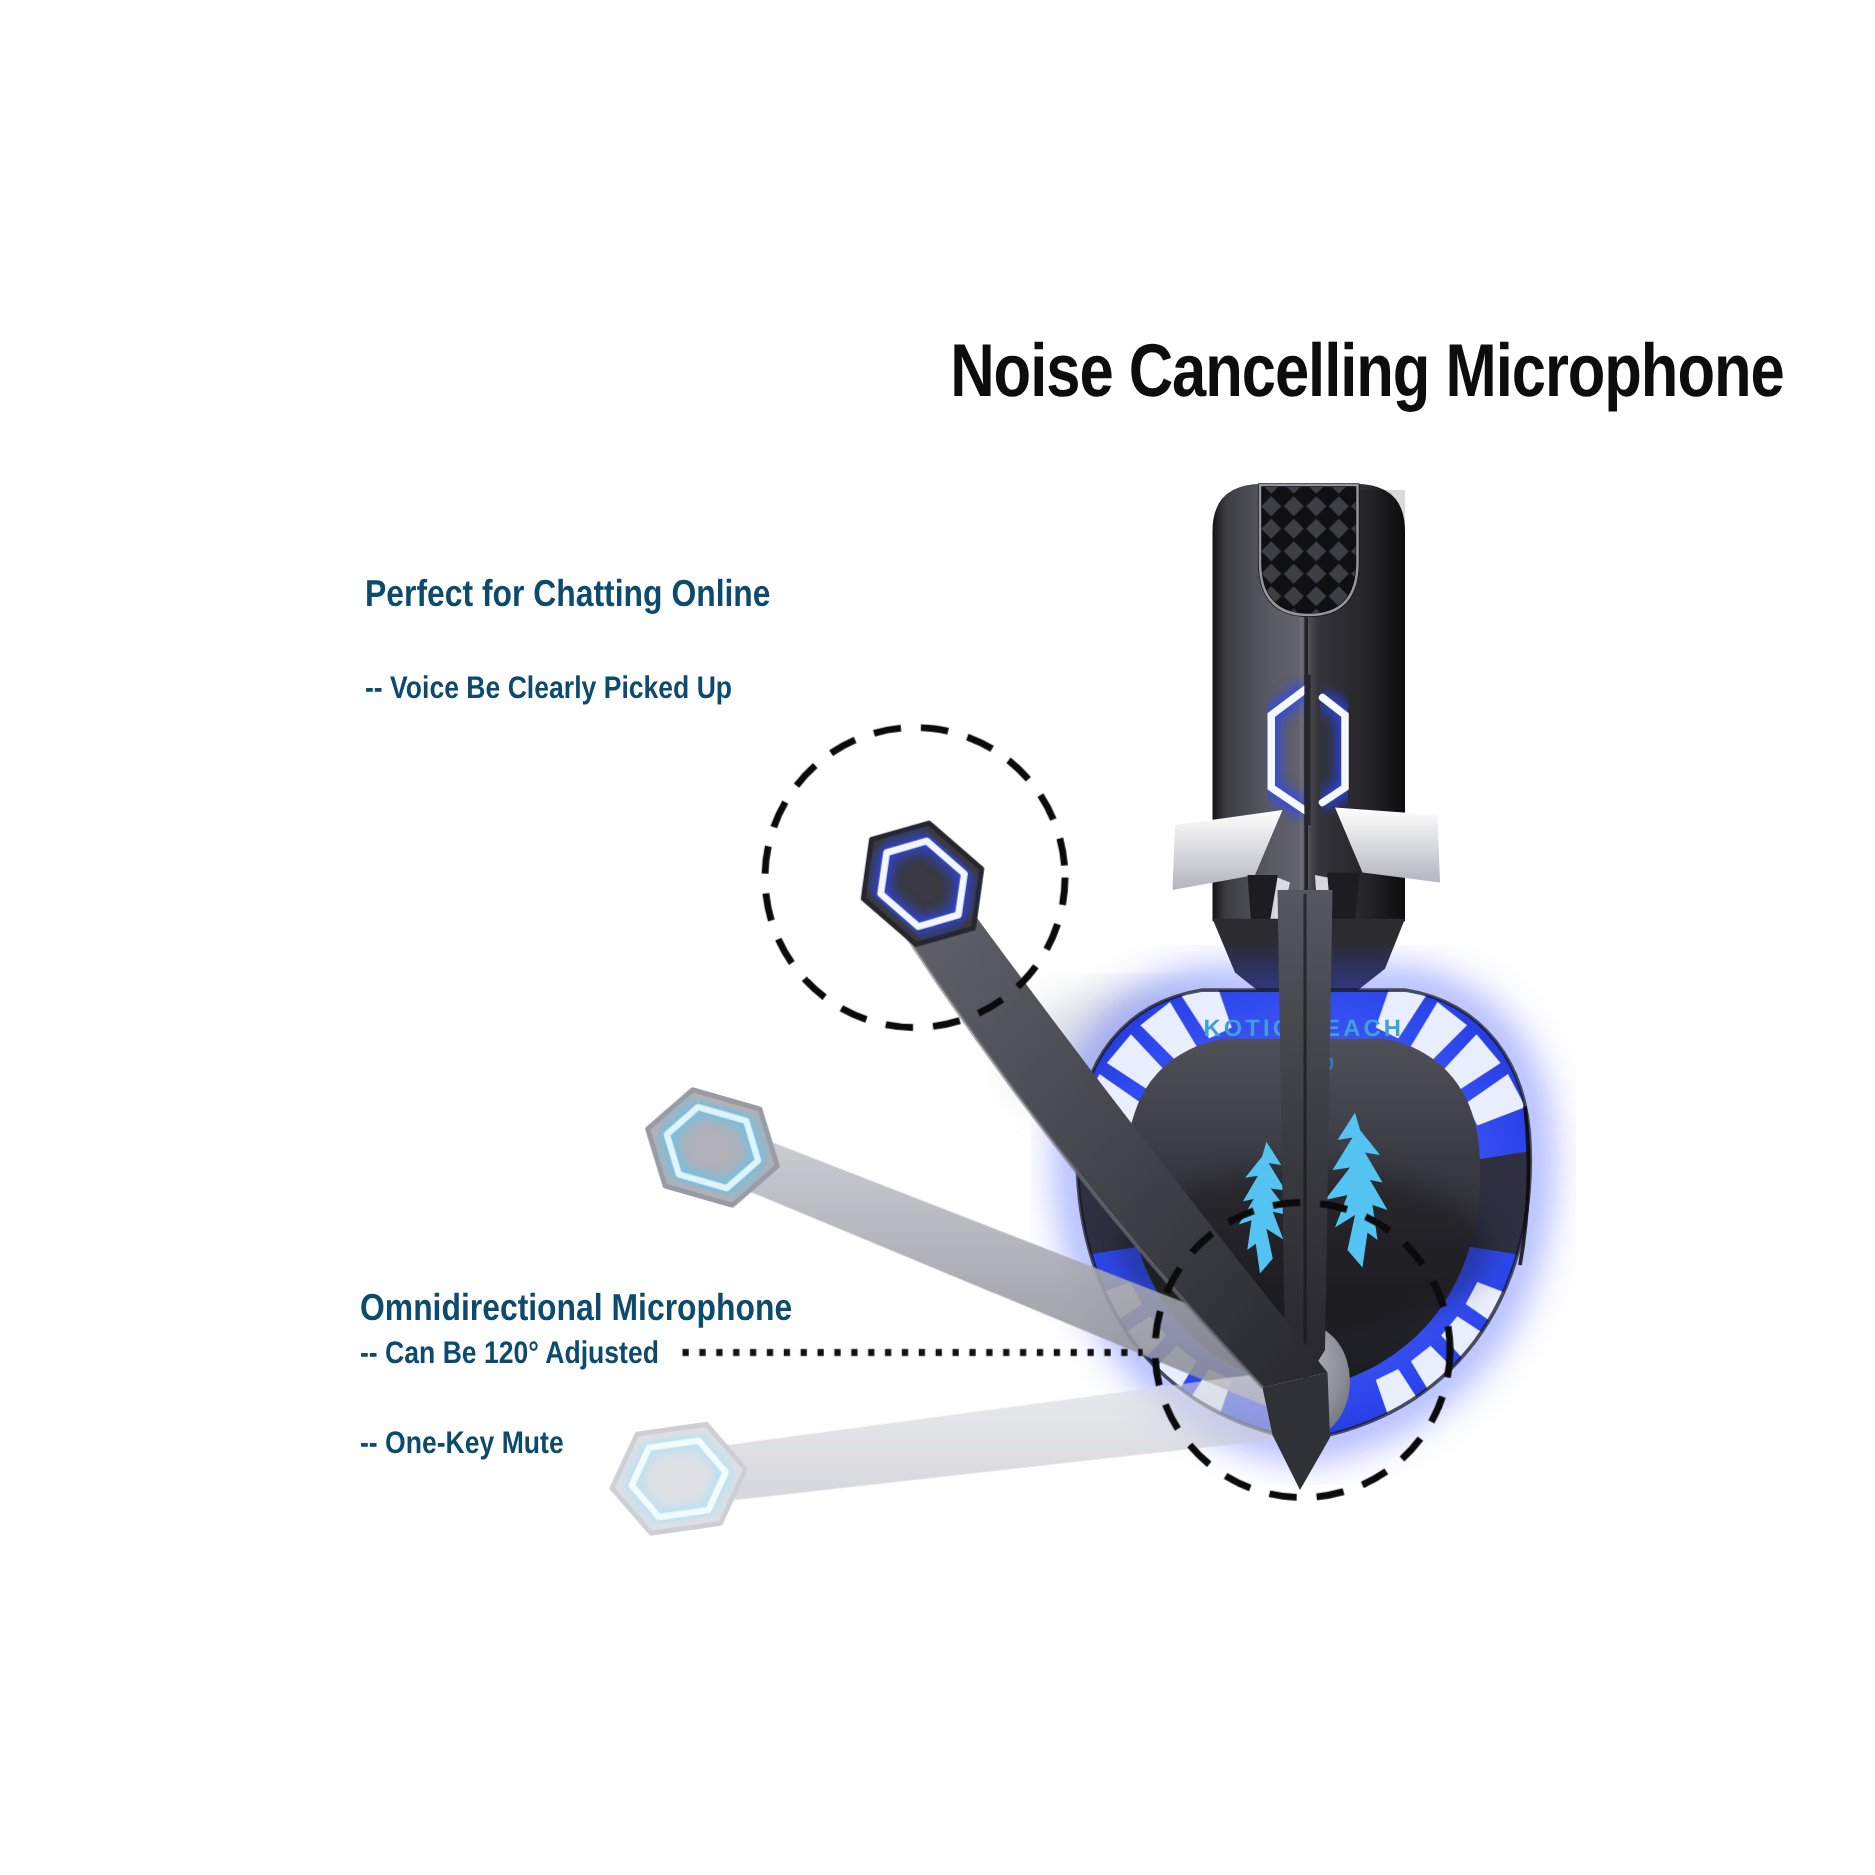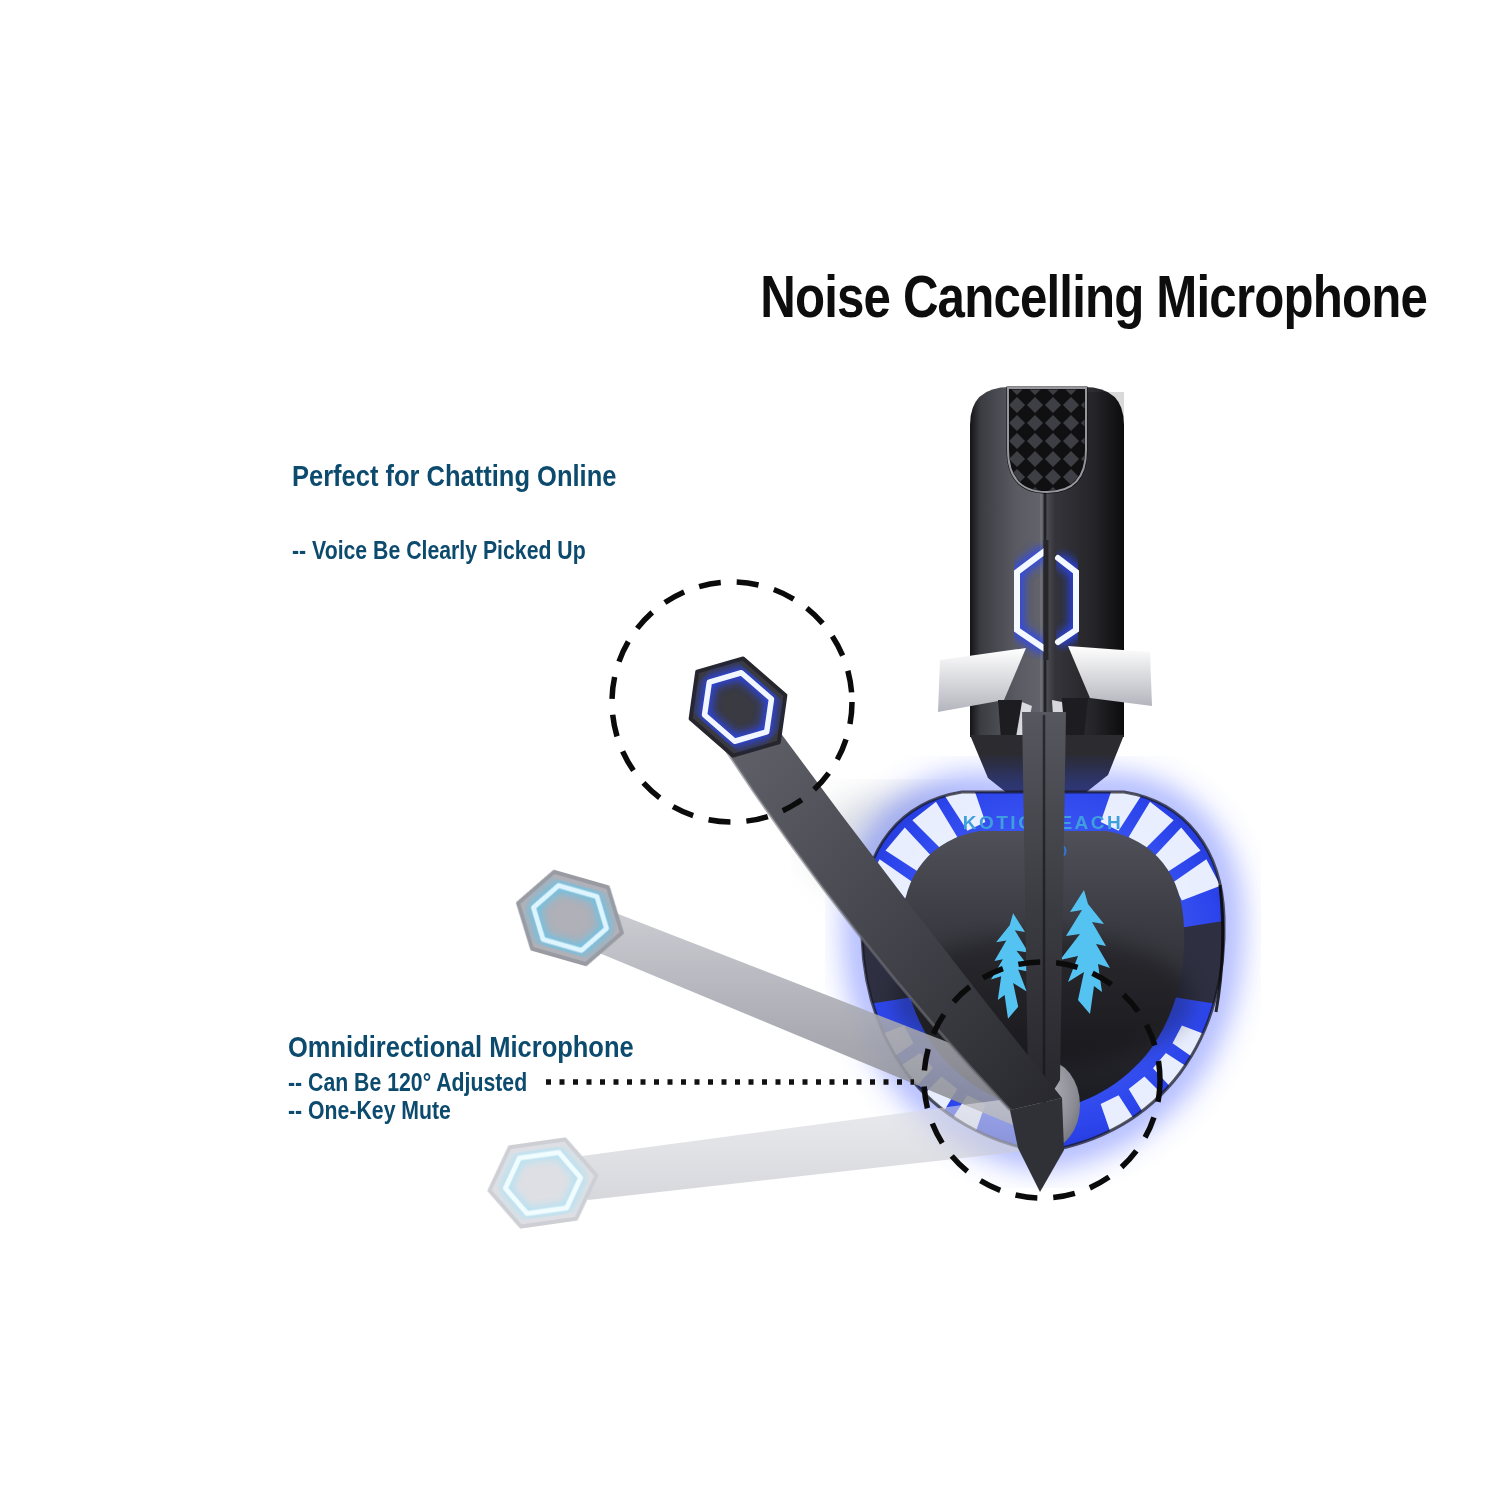--- a/index.html
+++ b/index.html
@@ -227,17 +227,17 @@
   <div class="txt b-callout" style="left:292px;top:536px;">
     <span class="cond">-- Voice Be Clearly Picked Up</span>
   </div>
 
   <div class="txt h-callout" style="left:288px;top:1016px;margin-top:14px;">
     <span class="cond">Omnidirectional Microphone</span>
   </div>
   <div class="txt b-callout" style="left:288px;top:1068px;">
     <span class="cond">-- Can Be 120° Adjusted</span>
   </div>
-  <div class="txt b-callout" style="left:288px;top:1096px;">
+  <div class="txt b-callout" style="left:288px;top:1140px;">
     <span class="cond">-- One-Key Mute</span>
   </div>
 
 </div>
 
 </body></html>

